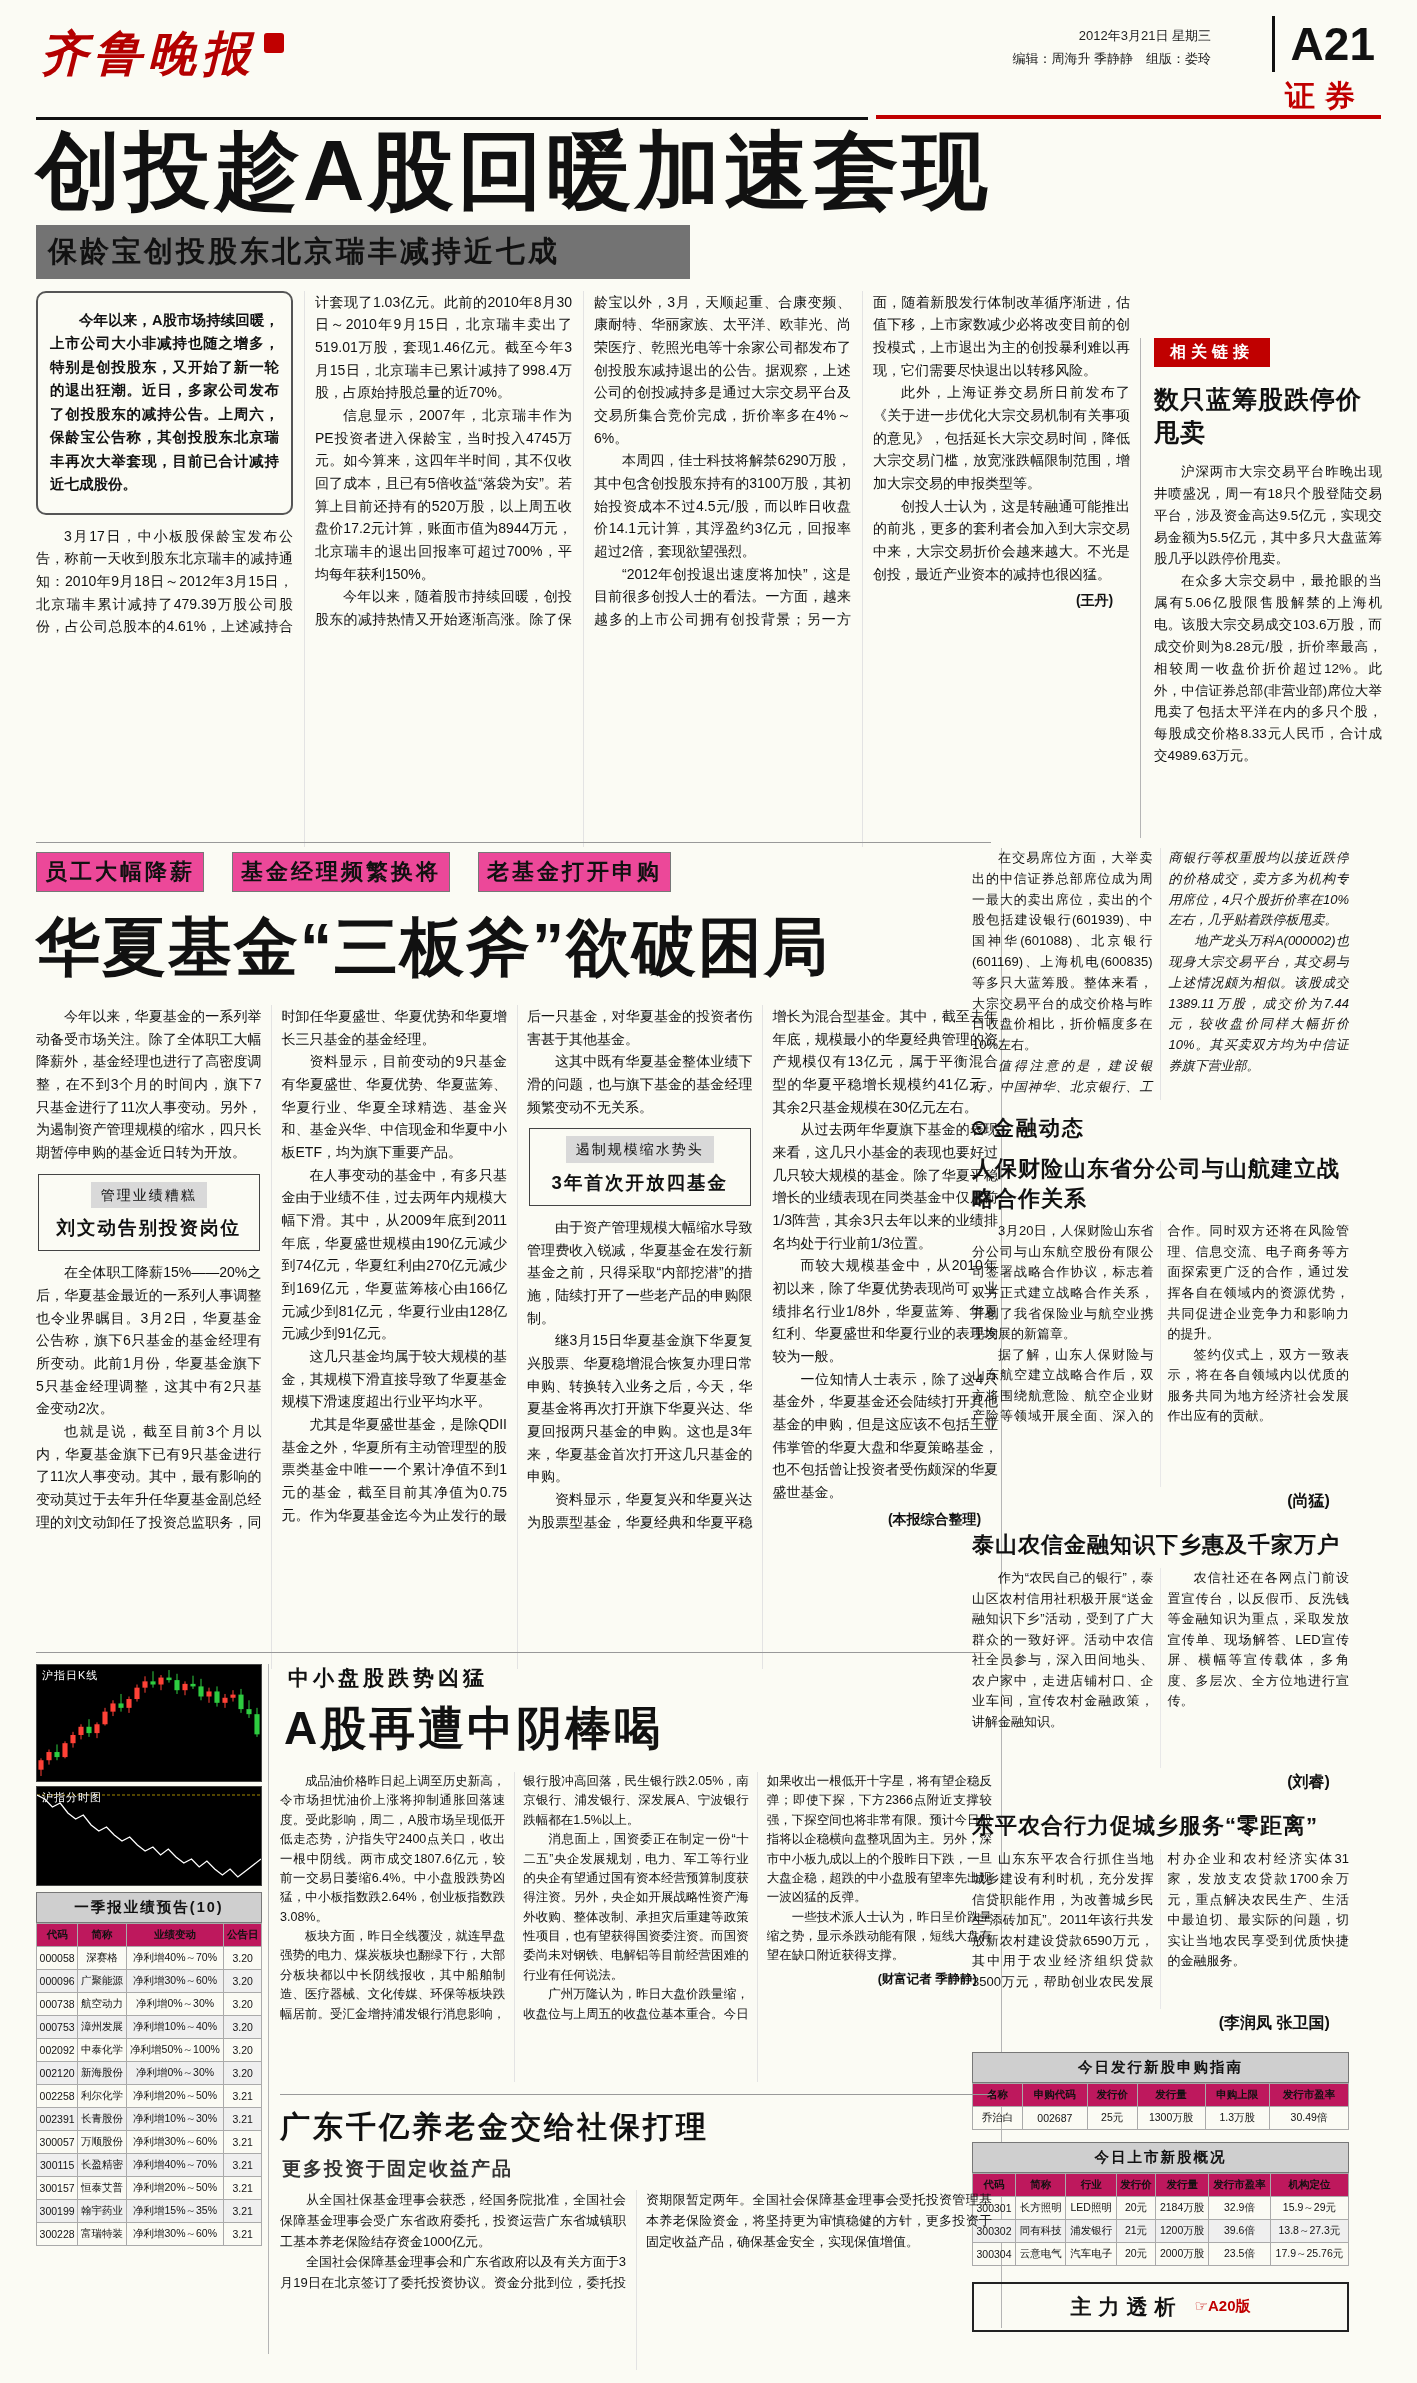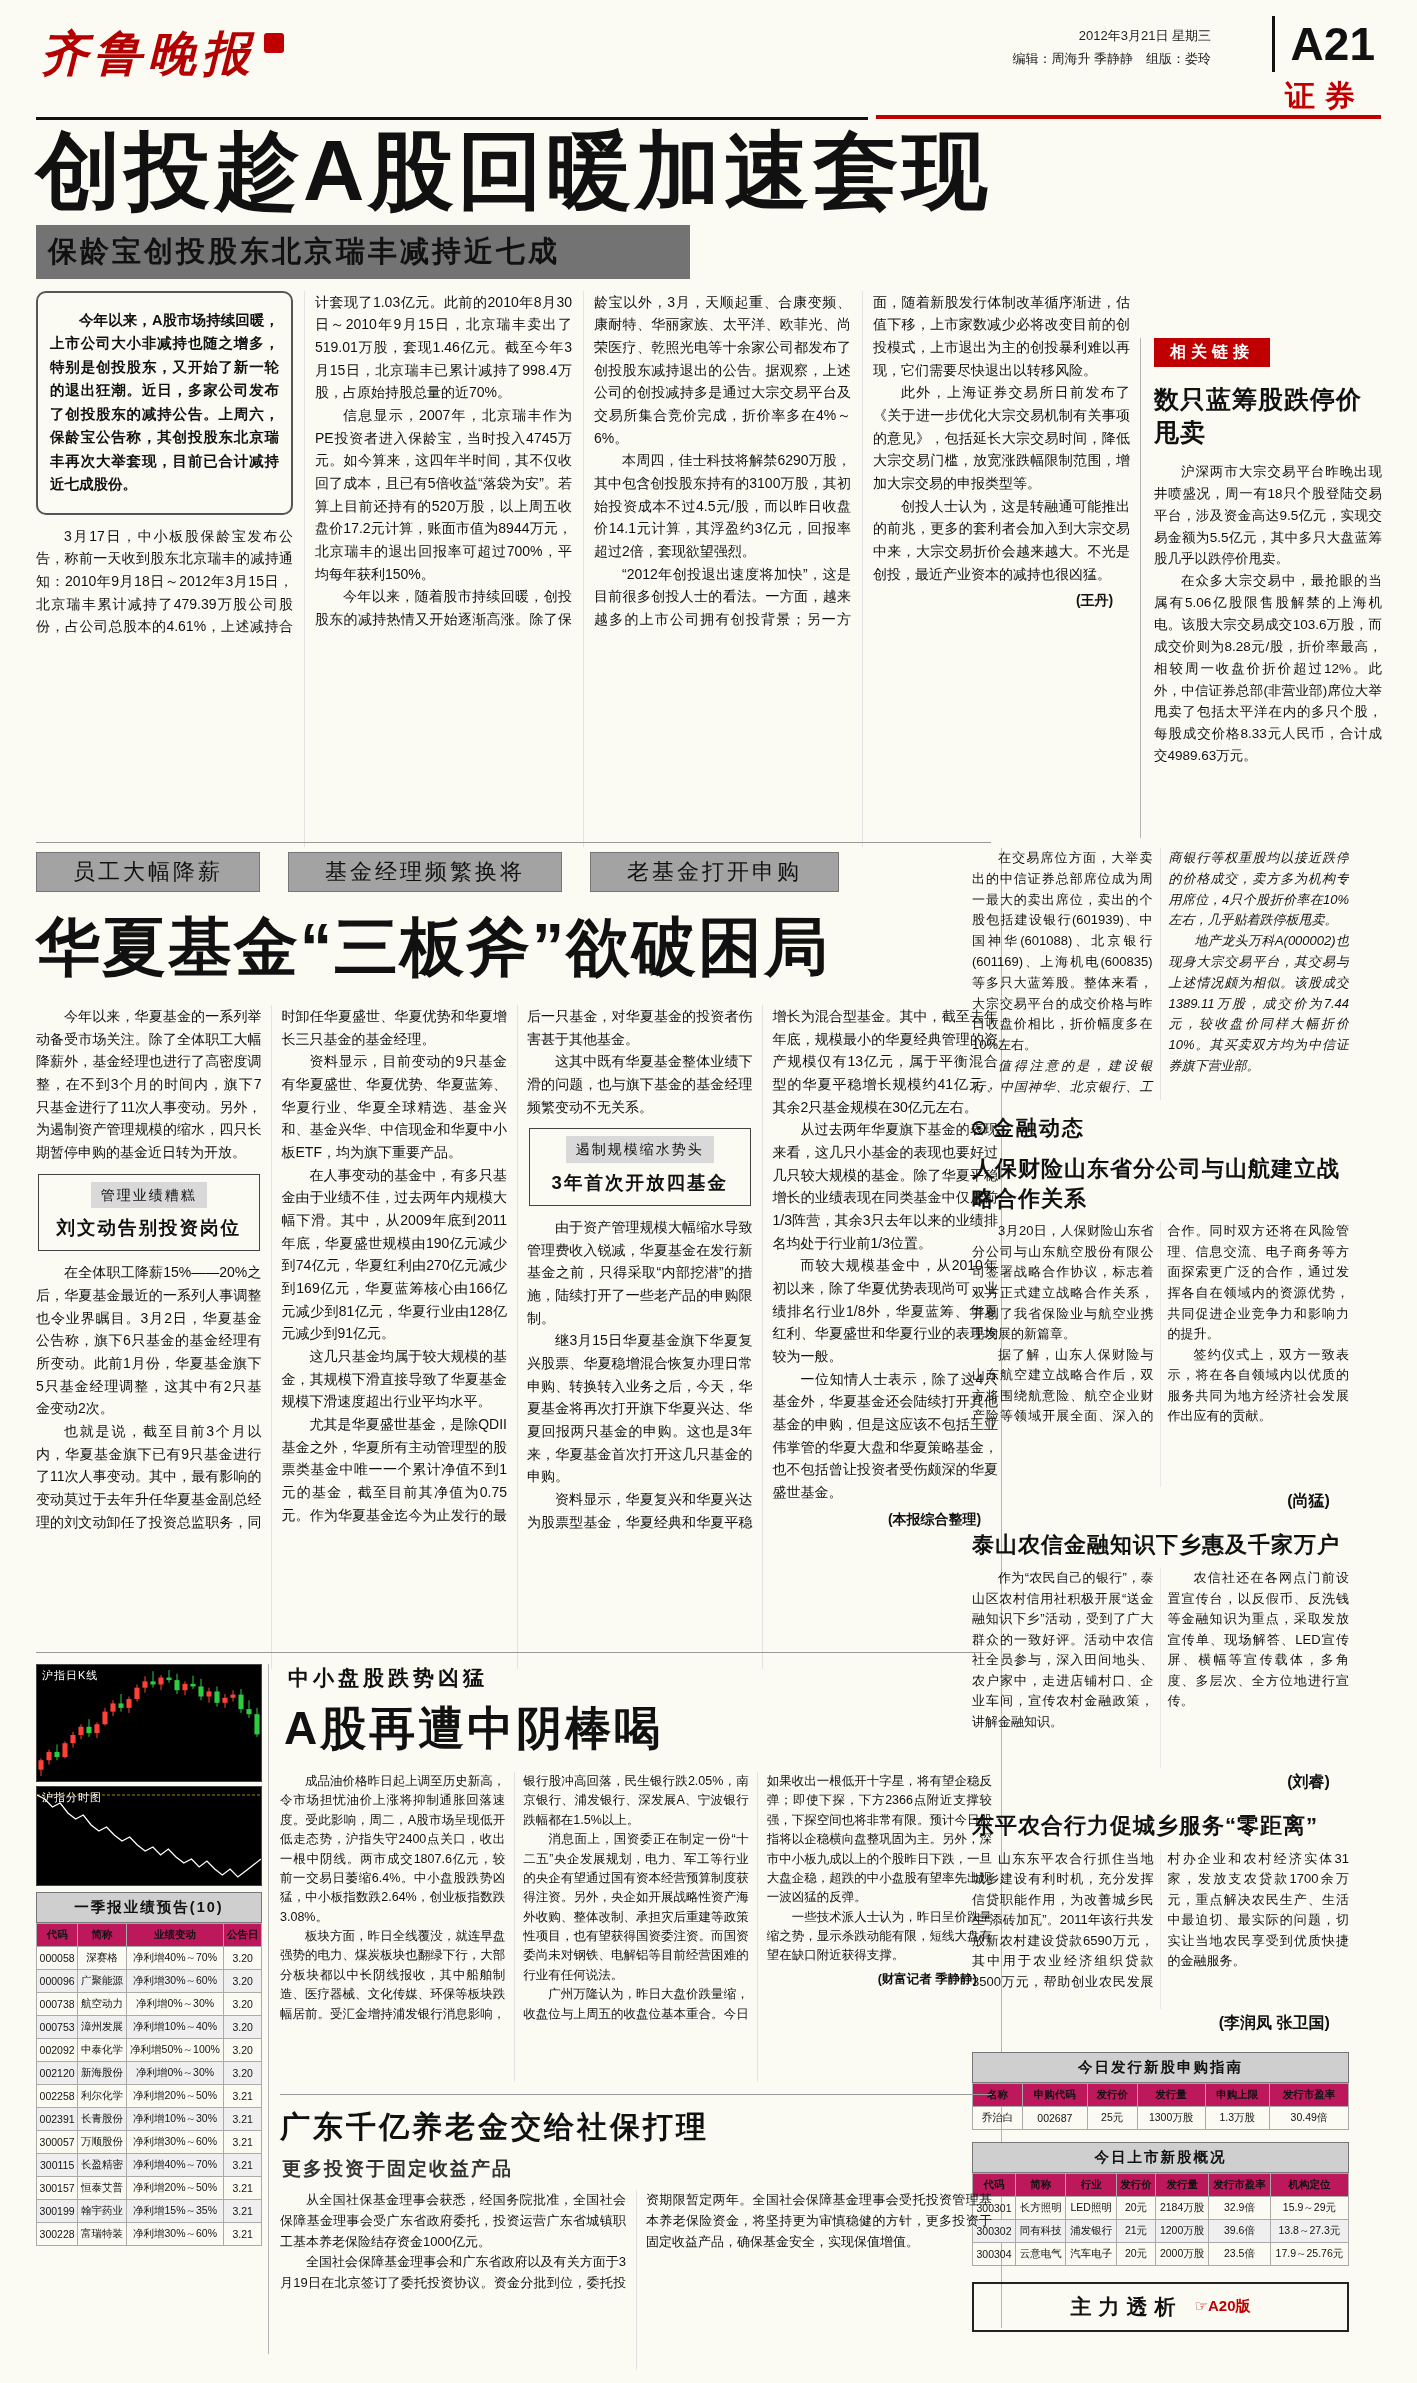--- a/index.html
+++ b/index.html
@@ -67,22 +67,22 @@
   table.dtable tbody tr:nth-child(even) td{background:#efefef;}
   #footer-box{border:2px solid #222;padding:9px 6px;display:flex;justify-content:center;align-items:center;
         gap:12px;margin-top:16px;}
   #footer-label{font-size:21px;font-weight:900;letter-spacing:7px;}
   #footer-ref{font-size:15px;font-weight:bold;color:#c00000;}
 
   
   #rule-mid1{left:36px;top:842px;width:955px;height:1px;background:#999;}
   #huaxia{left:36px;top:852px;width:962px;}
   #huaxia-tags{display:flex;gap:28px;}
-  .tag{display:inline-block;background:#a3a3a3;border:1px solid #777;font-size:22px;font-weight:normal;
-        padding:4px 36px;letter-spacing:3px;}
+  .tag{display:inline-block;background:#ec4899;border:1px solid #777;font-size:22px;font-weight:bold;
+        padding:4px 8px;letter-spacing:3px;}
   #huaxia-headline{font-size:64px;font-weight:900;margin-top:12px;letter-spacing:2px;white-space:nowrap;}
   #huaxia-body{margin-top:14px;height:664px;column-count:4;column-gap:20px;column-rule:1px solid #e3e3e3;
         font-size:14px;line-height:1.62;overflow:hidden;text-align:justify;}
   .sec-box{border:1px solid #444;padding:7px 8px;margin:10px 2px;text-align:center;break-inside:avoid;}
   .sec-kicker{display:inline-block;background:#d9d9d9;font-size:14px;padding:2px 10px;letter-spacing:2px;}
   .sec-title{font-size:18.5px;font-weight:900;margin-top:5px;letter-spacing:2px;}
 
   
   #rule-mid2{left:36px;top:1652px;width:955px;height:1px;background:#999;}
   #bottom-left{left:36px;top:1664px;width:226px;}

